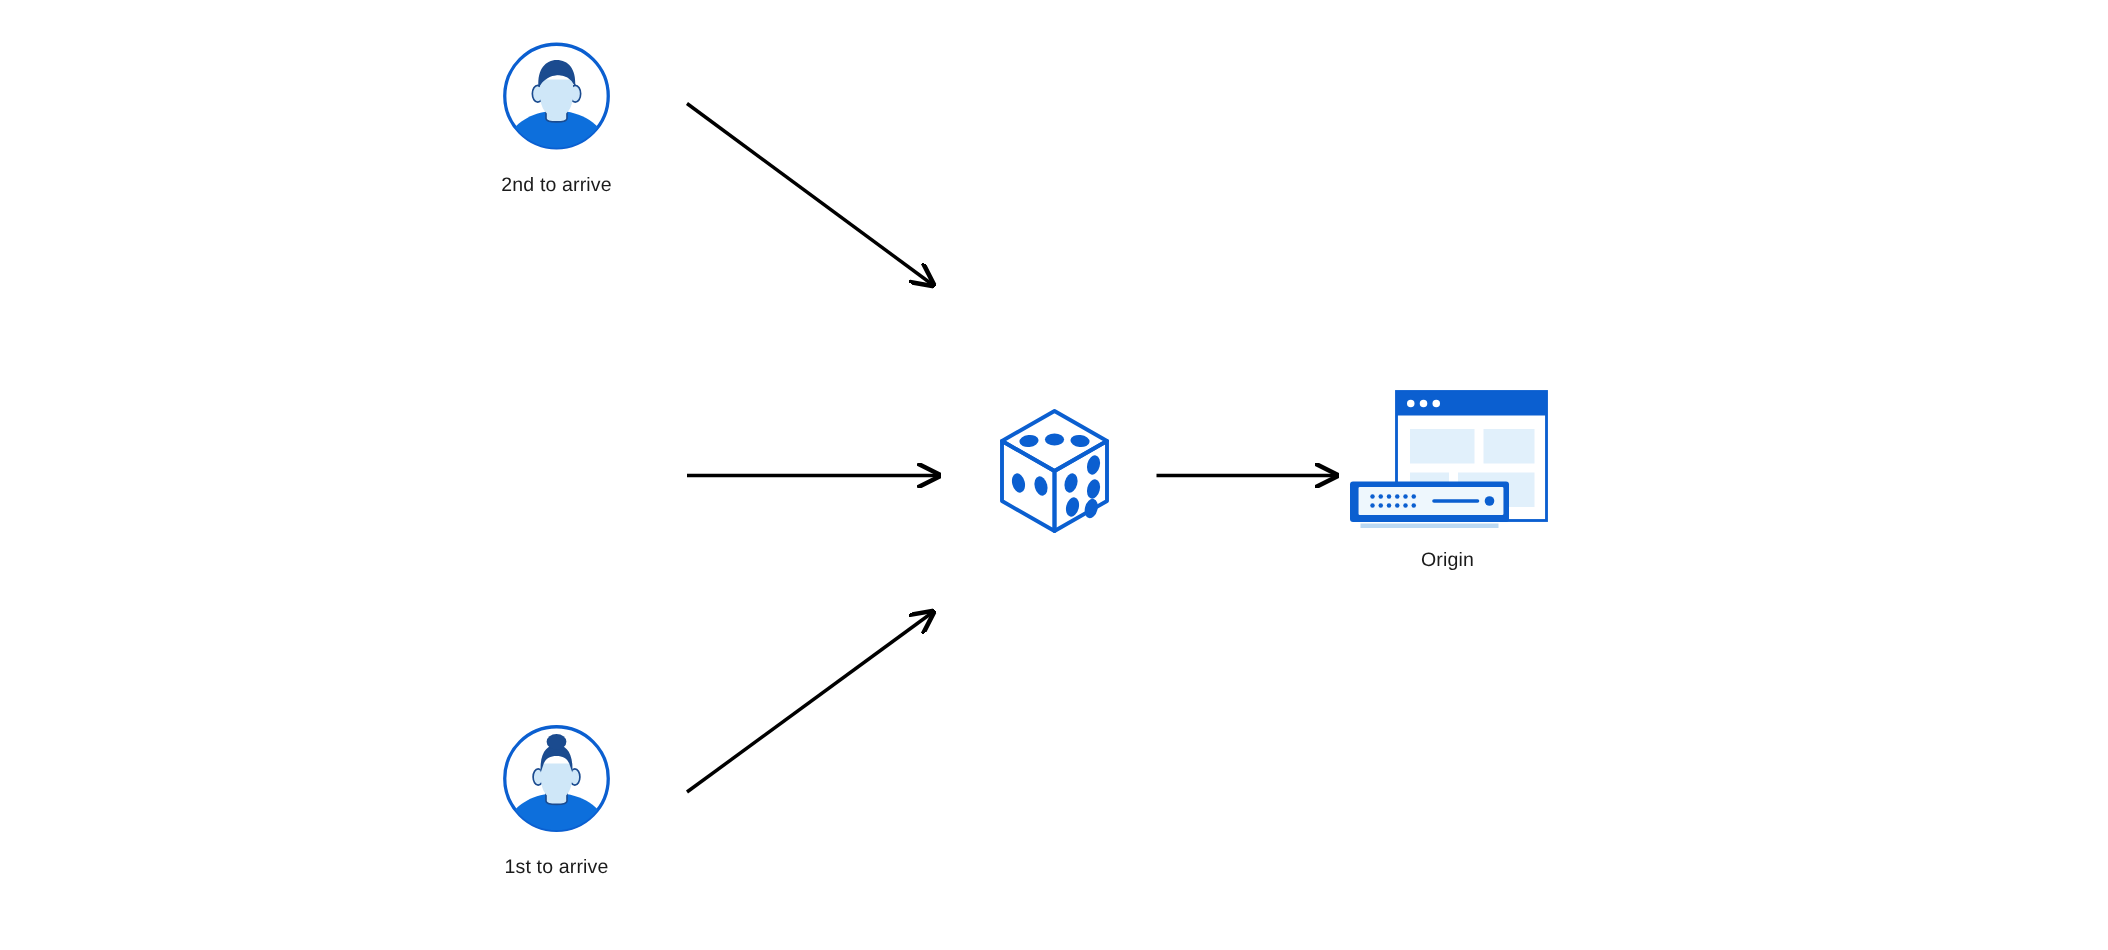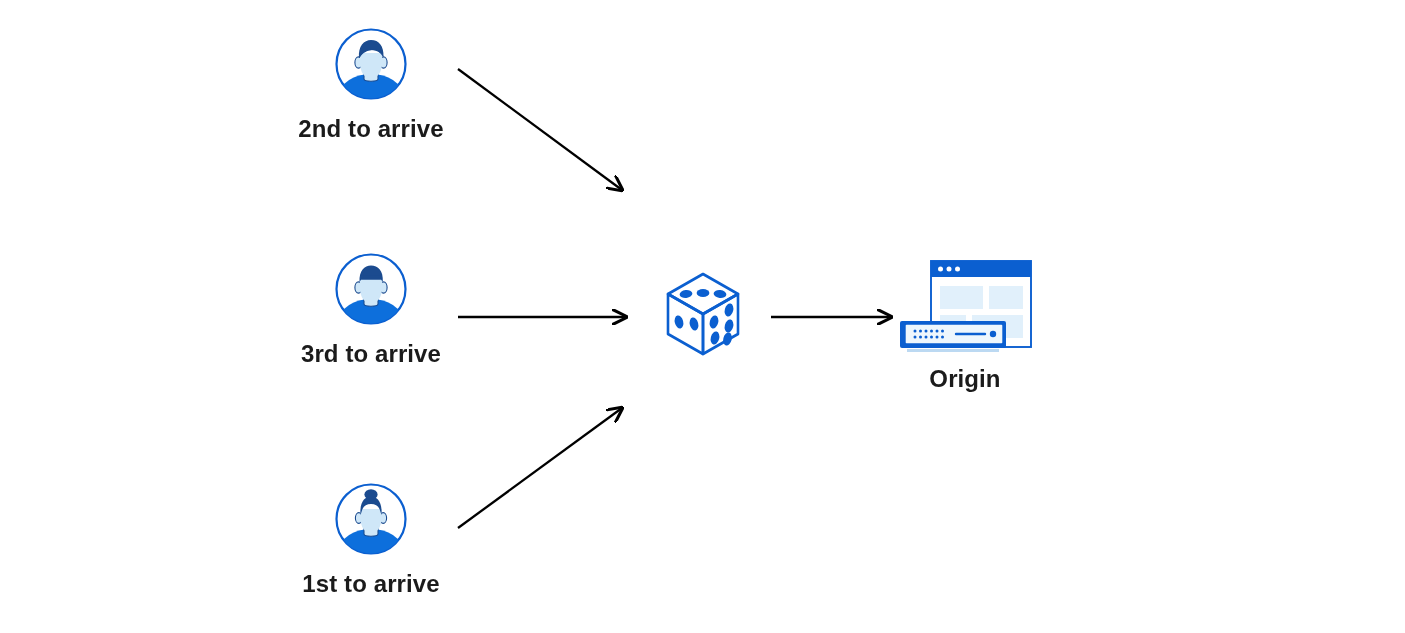--- a/index.html
+++ b/index.html
@@ -24,22 +24,22 @@
   }
   .node-icon {
     position: relative;
     display: block;
   }
   .node-label {
     position: absolute;
     left: 50%;
     transform: translateX(-50%);
     white-space: nowrap;
-    font-size: 24px;
-    font-weight: 700;
+    font-size: 13px;
+    font-weight: 400;
     color: #1b1b1b;
     letter-spacing: 0.1px;
   }
   .arrow-layer {
     position: absolute;
     left: 0;
     top: 0;
     width: 1405px;
     height: 633px;
     pointer-events: none;
@@ -108,43 +108,20 @@
           <path d="M 26 26 L 26 36 C 26 46 31 51 37 51 C 43 51 48 46 48 36 L 48 26 Z" fill="#cfe7f8"></path>
 
           <path d="M 25 31 C 24 19 30 13 37 13 C 45 13 50 19 49.5 30 C 48 27 45 23 39 23 C 33 23 28.5 26 25 31 Z" fill="#1b4b8f"></path>
           <path d="M 25.2 30.5 C 27 26 31 22.5 37.5 22.5 C 43 22.5 47 25 49.3 29.6" fill="none" stroke="#1b4b8f" stroke-width="1.1"></path>
         </g>
       </svg>
     </span>
     <span class="node-label avatar-label">2nd to arrive</span>
   </div>
 
-  <div class="node" id="client-2">
-    <span class="node-icon avatar-wrap">
-      <svg width="74" height="74" viewBox="0 0 74 74">
-        <defs>
-          <clipPath id="clipB">
-              <circle cx="37" cy="37" r="34.5"></circle>
-            </clipPath>
-        </defs>
-        <circle cx="37" cy="37" r="34.5" fill="#ffffff" stroke="#0b5fd0" stroke-width="2.2"></circle>
-        <g clip-path="url(#clipB)">
-          <path d="M 37 47 C 14 47 2 62 -2 80 L 76 80 C 72 62 60 47 37 47 Z" fill="#0d6fdc"></path>
-          <path d="M 30 40 L 30 52 C 30 55 44 55 44 52 L 44 40 Z" fill="#cfe7f8" stroke="#1b4b8f" stroke-width="1.1"></path>
-          <ellipse cx="24.5" cy="35.5" rx="3.6" ry="5.6" fill="#cfe7f8" stroke="#1b4b8f" stroke-width="1.1"></ellipse>
-          <ellipse cx="49.5" cy="35.5" rx="3.6" ry="5.6" fill="#cfe7f8" stroke="#1b4b8f" stroke-width="1.1"></ellipse>
-          <path d="M 26 26 L 26 36 C 26 46 31 51 37 51 C 43 51 48 46 48 36 L 48 26 Z" fill="#cfe7f8"></path>
-
-          <path d="M 25.5 30 C 25 18.5 30.5 13.5 37 13.5 C 44 13.5 49.5 18.5 48.8 30 L 45.5 25.5 L 28.5 25.5 Z" fill="#1b4b8f"></path>
-          <rect x="26" y="23.5" width="22" height="4.2" rx="1.6" fill="#1b4b8f"></rect>
-        </g>
-      </svg>
-    </span>
-    <span class="node-label avatar-label">3rd to arrive</span>
-  </div>
 
   <div class="node" id="client-3">
     <span class="node-icon avatar-wrap">
       <svg width="74" height="74" viewBox="0 0 74 74">
         <defs>
           <clipPath id="clipC">
               <circle cx="37" cy="37" r="34.5"></circle>
             </clipPath>
         </defs>
         <circle cx="37" cy="37" r="34.5" fill="#ffffff" stroke="#0b5fd0" stroke-width="2.2"></circle>

